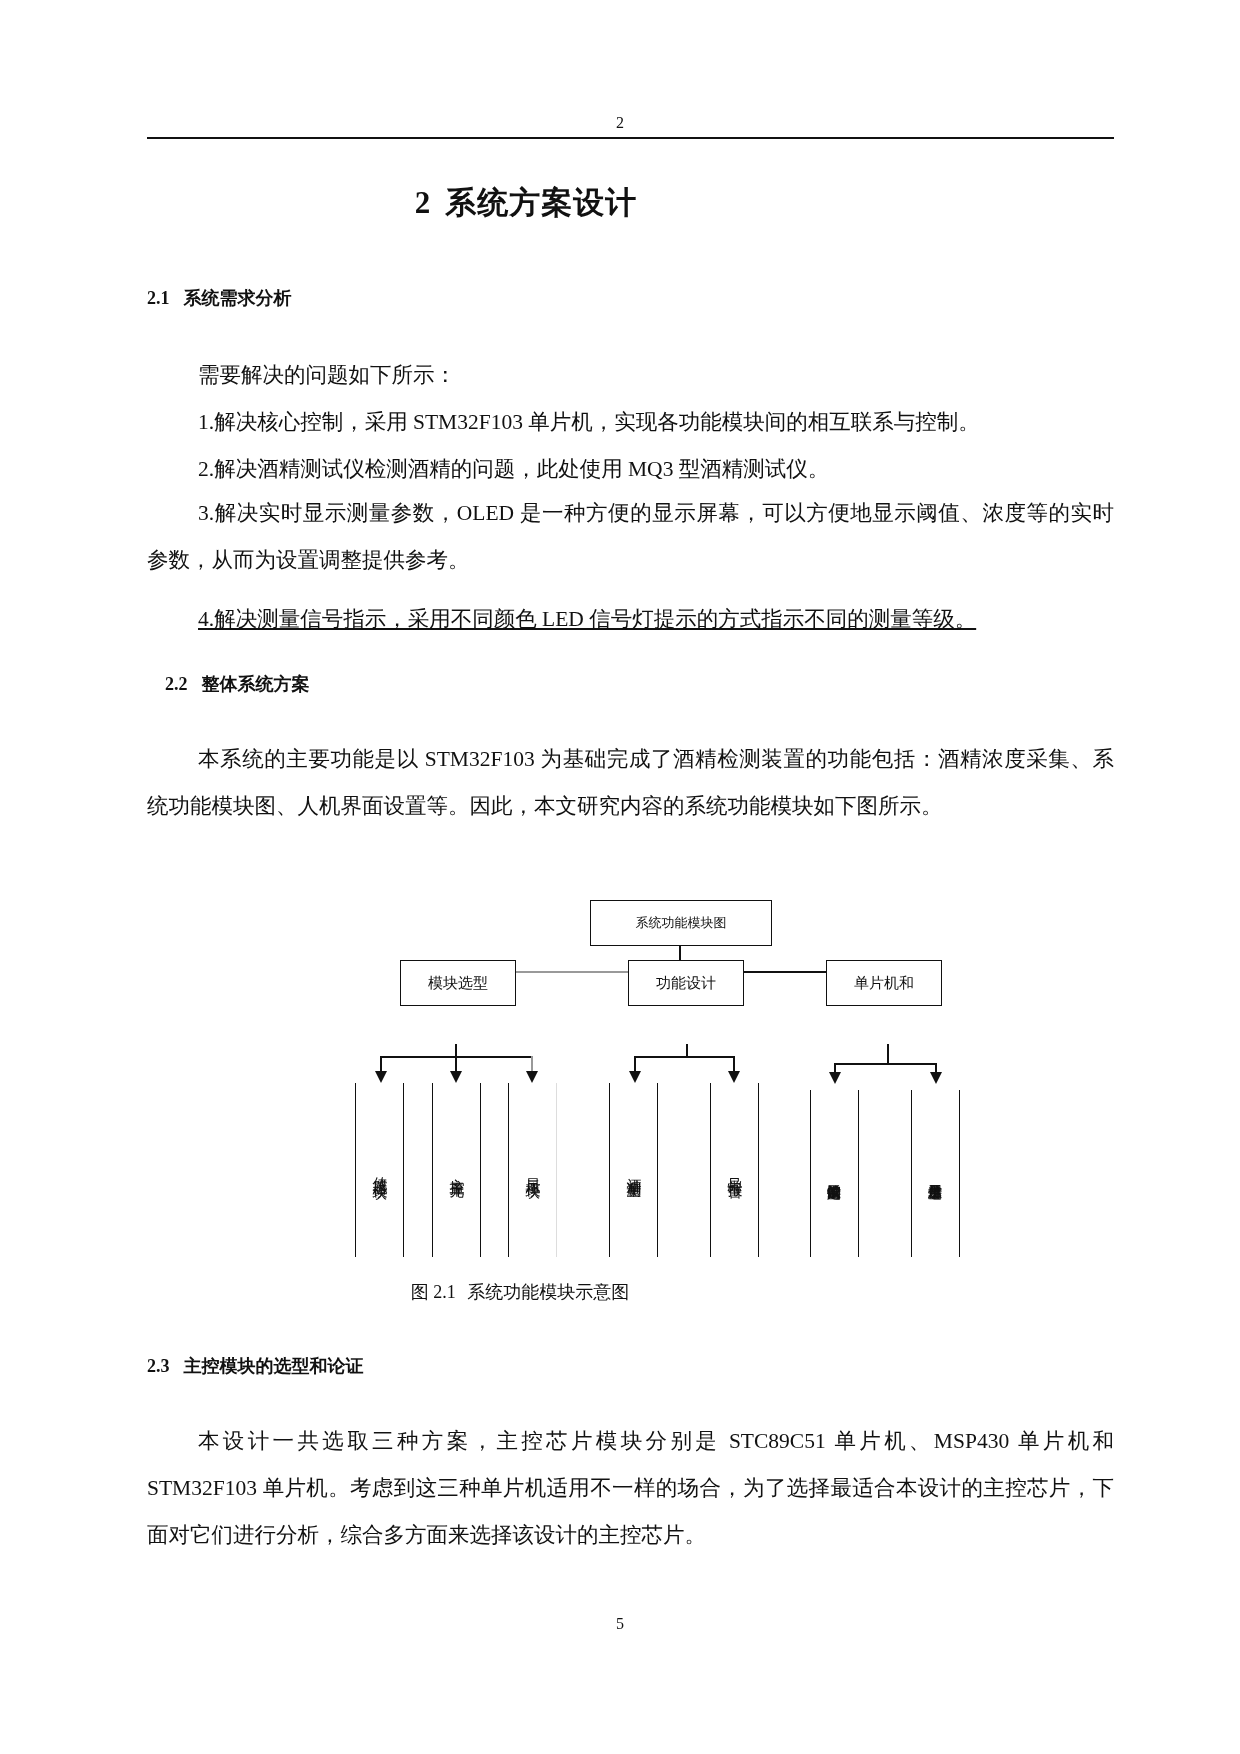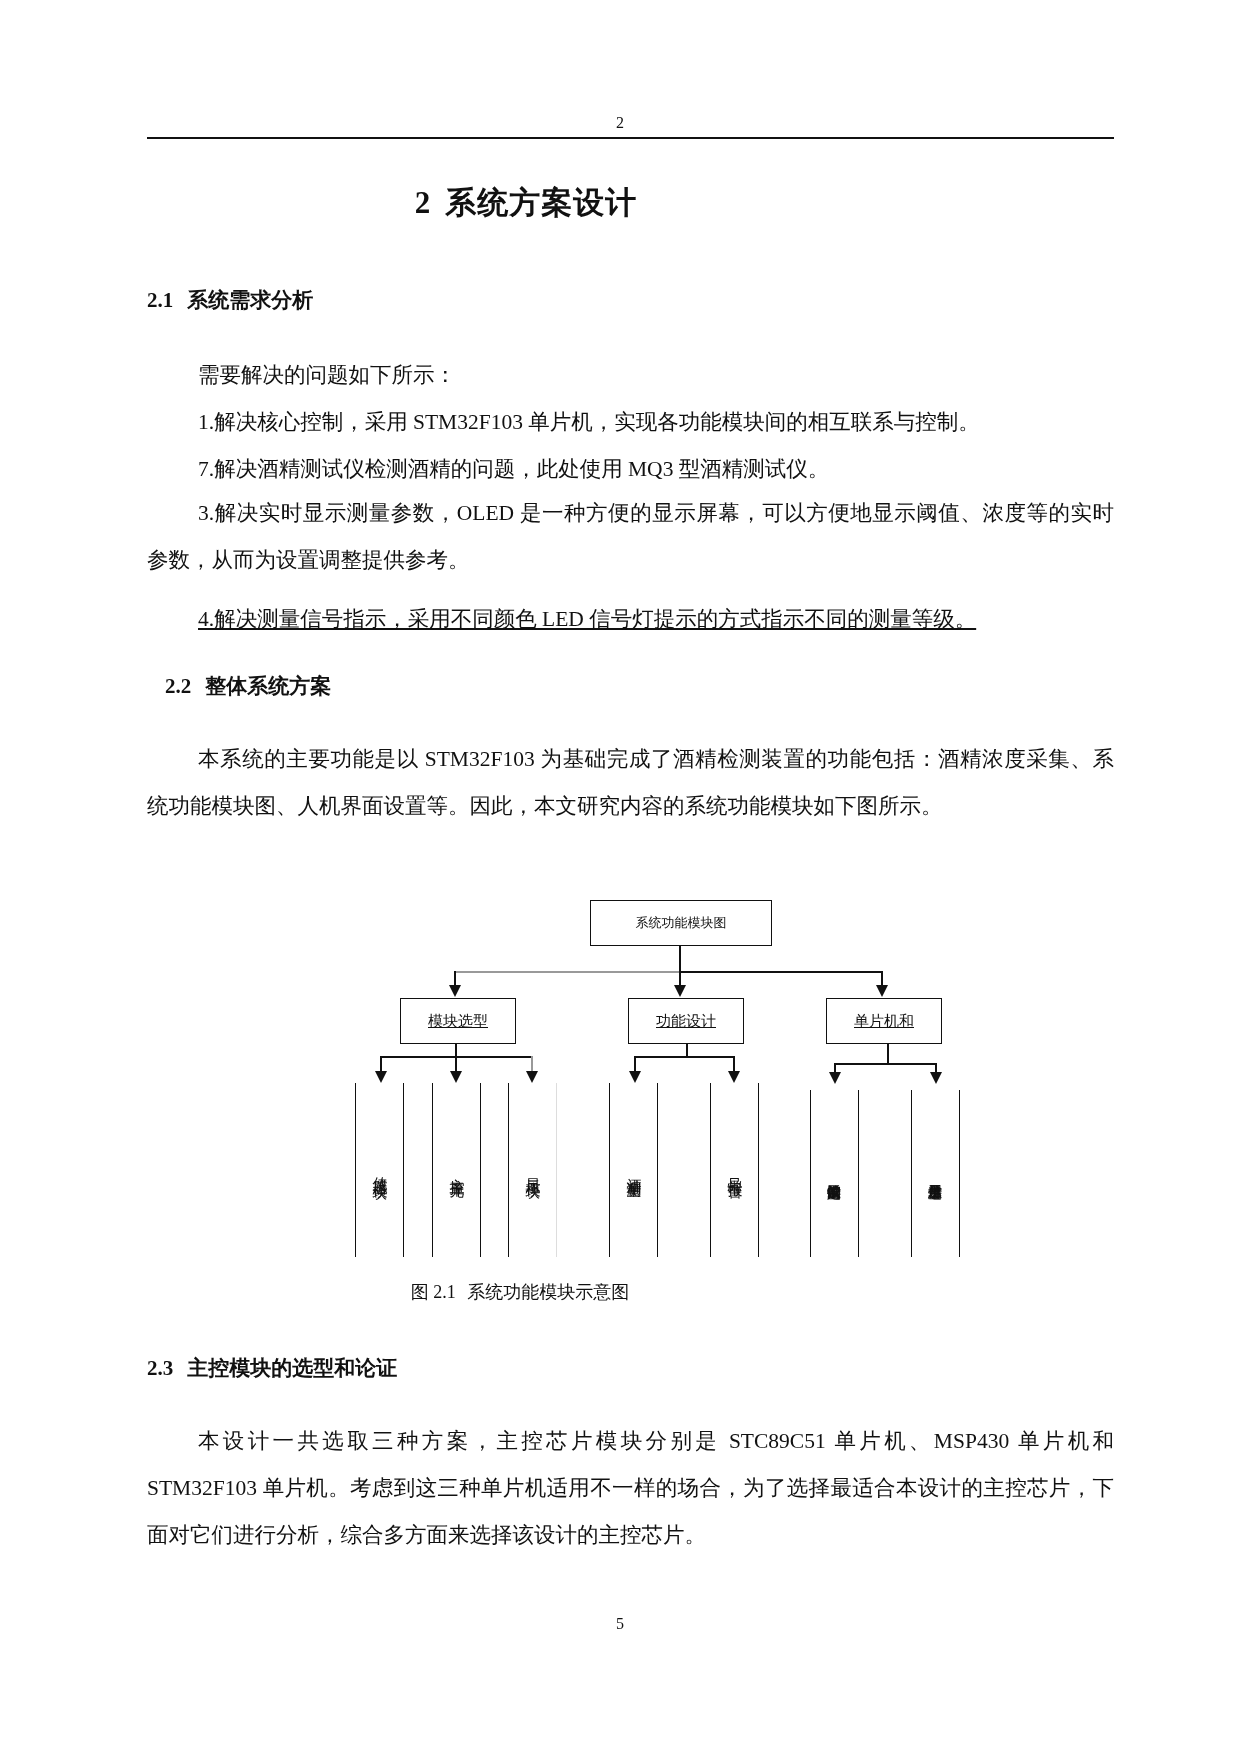--- a/index.html
+++ b/index.html
@@ -14,39 +14,39 @@
     .header-rule {
       position: absolute; top: 137px; left: 147px; width: 967px; height: 2px; background: #111;
     }
     .chapter-title {
       position: absolute; top: 182px; left: 0; width: 1052px; text-align: center;
       font-family: "DejaVu Sans", sans-serif; font-weight: bold; font-size: 31px; letter-spacing: 1px;
     }
     .chapter-title .num { font-family: "Liberation Serif", serif; margin-right: 14px; }
     .section-h {
       position: absolute; left: 147px;
-      font-family: "DejaVu Sans", sans-serif; font-weight: bold; font-size: 21px;
+      font-family: "DejaVu Sans", sans-serif; font-weight: bold; font-size: 18px;
     }
     .section-h .num { font-family: "Liberation Serif", serif; margin-right: 14px; }
     .para {
       position: absolute; left: 147px; width: 967px;
       font-size: 21.5px; line-height: 47px; text-align: justify;
     }
     .para.indent { text-indent: 51px; }
     .line { position: absolute; left: 198px; font-size: 21.5px; white-space: nowrap; }
 
     
     .diagram { position: absolute; left: 0; top: 0; width: 1240px; height: 1754px; pointer-events: none; }
     .box {
       position: absolute; border: 1.6px solid #111; background: #fff;
       font-family: "DejaVu Sans", sans-serif; display: flex; align-items: center; justify-content: center;
       pointer-events: auto;
     }
     .root-box { left: 590px; top: 900px; width: 180px; height: 44px; font-size: 13px; }
-    .l2-box { top: 998px; width: 114px; height: 44px; font-size: 15px; text-decoration: underline; }
+    .l2-box { top: 960px; width: 114px; height: 44px; font-size: 15px; }
     .leaf {
       position: absolute; top: 1083px; height: 174px;
       border-left: 1.6px solid #111; border-right: 1.6px solid #111;
       font-family: "DejaVu Sans", sans-serif; font-size: 15px;
       display: flex; align-items: center; justify-content: center;
       writing-mode: vertical-rl; text-orientation: upright; letter-spacing: 2px;
       pointer-events: auto;
     }
     .hline { position: absolute; height: 2px; background: #111; }
     .hline.gray { background: #999; }
@@ -68,21 +68,21 @@
 <body>
 
 <div class="header-num">2</div>
 <div class="header-rule"></div>
 
 <div class="chapter-title"><span class="num">2</span><span>系统方案设计</span></div>
 
 <div class="section-h" style="top:286px;"><span class="num">2.1</span><span>系统需求分析</span></div>
 <div class="line" style="top:360px;">需要解决的问题如下所示：</div>
 <div class="line" style="top:407px;">1.解决核心控制，采用 STM32F103 单片机，实现各功能模块间的相互联系与控制。</div>
-<div class="line" style="top:454px;">7.解决酒精测试仪检测酒精的问题，此处使用 MQ3 型酒精测试仪。</div>
+<div class="line" style="top:454px;">2.解决酒精测试仪检测酒精的问题，此处使用 MQ3 型酒精测试仪。</div>
 <div class="para indent" style="top:490px;">3.解决实时显示测量参数，OLED 是一种方便的显示屏幕，可以方便地显示阈值、浓度等的实时参数，从而为设置调整提供参考。</div>
 <div class="line" style="top:604px;text-decoration:underline;">4.解决测量信号指示，采用不同颜色 LED 信号灯提示的方式指示不同的测量等级。</div>
 
 <div class="section-h" style="top:672px;margin-left:18px;"><span class="num">2.2</span><span>整体系统方案</span></div>
 <div class="para indent" style="top:736px;">本系统的主要功能是以 STM32F103 为基础完成了酒精检测装置的功能包括：酒精浓度采集、系统功能模块图、人机界面设置等。因此，本文研究内容的系统功能模块如下图所示。</div>
 
 <div class="diagram">
   <div class="box root-box">系统功能模块图</div>
   <div class="vline" style="left:679px; top:946px; height:26px;"></div>
   <div class="hline gray" style="left:454px; top:971px; width:226px;"></div>

